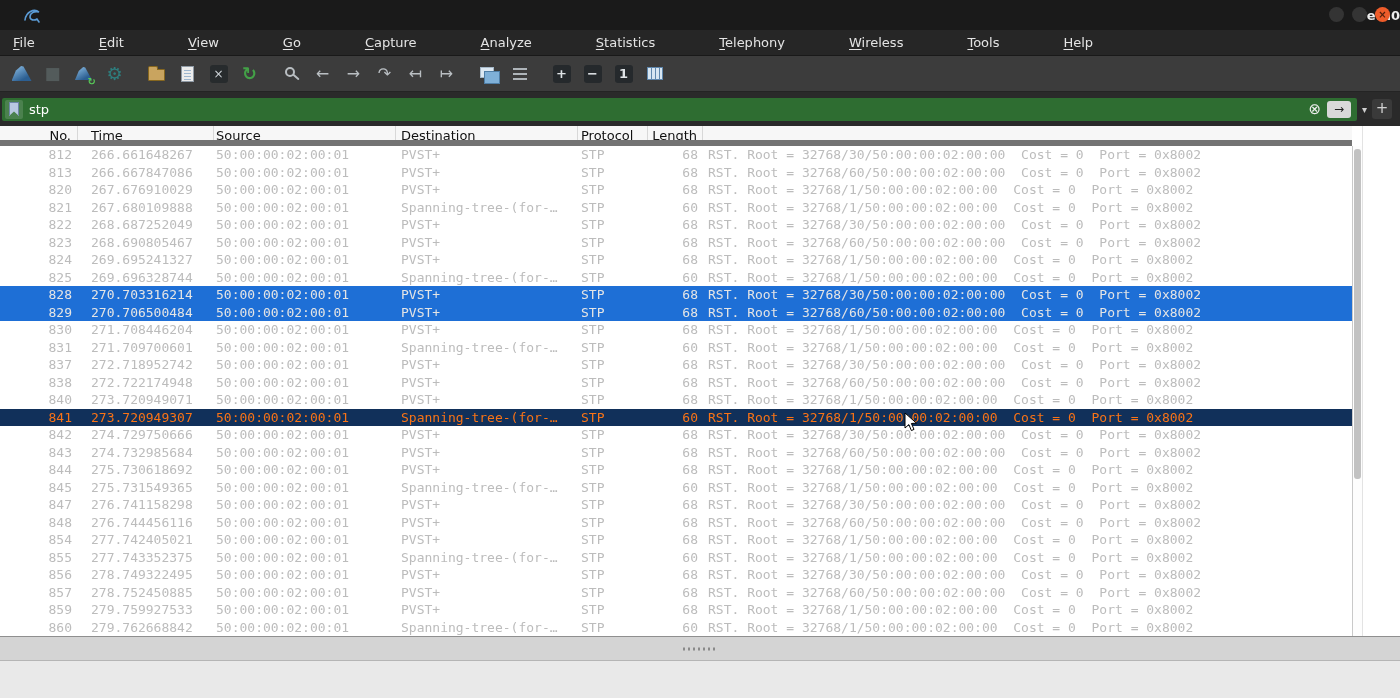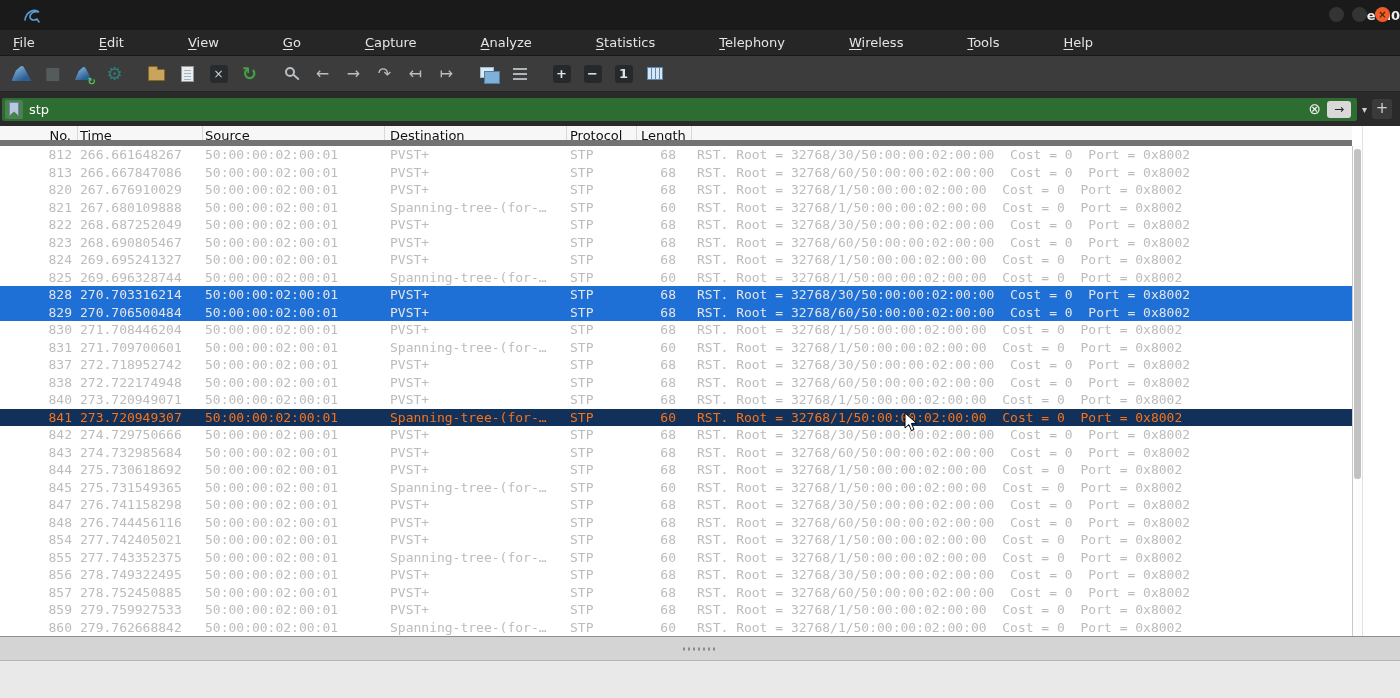--- a/index.html
+++ b/index.html
@@ -145,25 +145,25 @@
   .packet-list { position:absolute; top:20px; left:0; width:1352px; }
   .prow {
     display:flex; height:17.5px; line-height:17.5px;
     font-family:"DejaVu Sans Mono", monospace; font-size:13px;
     color:var(--row-text-dim,#bcbcbc); white-space:pre;align-items:flex-end;
   }
   .prow.highlighted { background:var(--row-highlight-bg,#1e6fd6); color:#e5e5e5; }
   .prow.selected   { background:var(--row-selected-bg,#11305a); color:#f97316; }
   .cell { overflow:hidden; }
   .col-no          { width:78px;  text-align:right; padding-right:6px; }
-  .col-time        { width:125px; padding-left:2px; }
+  .col-time        { width:125px; padding-left:2px;margin-left:11px; }
   .col-source      { width:182px; padding-left:2px; }
   .col-destination { width:182px; padding-left:5px; }
   .col-protocol    { width:70px;  padding-left:3px; }
-  .col-length      { width:55px;  text-align:right; padding-right:16px; }
+  .col-length      { width:55px;  text-align:right; padding-right:5px; }
   .col-info        { flex:1; padding-left:5px; }
 
   .vscroll {
     position:absolute; top:20px; left:1352px; width:10px; height:490px;
     background:#fdfdfd; border-left:1px solid #c9c9c9;
   }
   .vthumb { position:absolute; left:1px; top:3px; width:7px; height:330px; background:#c2c2c2; border-radius:3px; }
   .right-gap { position:absolute; top:0; left:1362px; right:0; height:510px; background:#ffffff; border-left:1px solid #e3e3e3; }
 
   

